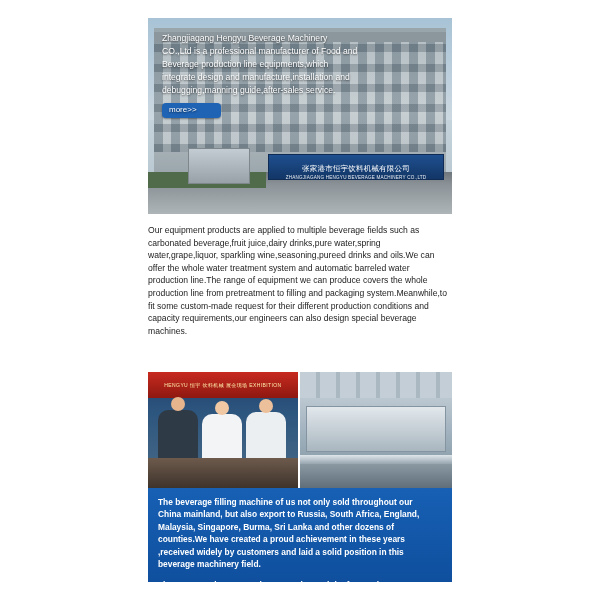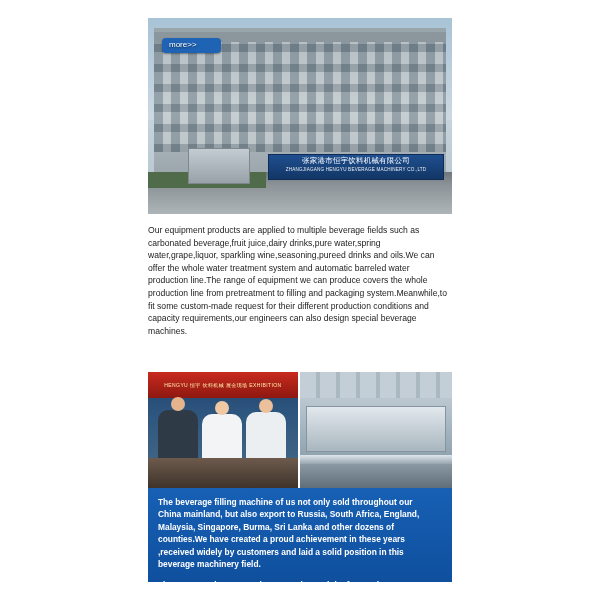--- a/index.html
+++ b/index.html
@@ -67,21 +67,21 @@
   .hero .signboard {
     position: absolute;
     left: 120px; bottom: 34px;
     width: 176px; height: 26px;
     background: linear-gradient(#1f4f8f, #123666);
     border: 1px solid #0e2c55;
     color: #fff;
     font-size: 6px;
     line-height: 9px;
     text-align: center;
-    padding-top: 1px;
+    padding-top: 9px;
     box-sizing: border-box;
     letter-spacing: 0.2px;
   }
   .hero .signboard .cn { font-size: 7.5px; }
   .hero .signboard .en { font-size: 4.6px; opacity: .9; }
   .hero .hedge {
     position: absolute;
     left: 0; bottom: 26px; width: 118px; height: 16px;
     background: #4f6b4a;
   }
@@ -238,20 +238,21 @@
     </div>
     <div class="ground"></div>
     <div class="hedge"></div>
     <div class="gate"></div>
     <div class="signboard">
       <div class="cn">张家港市恒宇饮料机械有限公司</div>
       <div class="en">ZHANGJIAGANG HENGYU BEVERAGE MACHINERY CO.,LTD</div>
     </div>
 
     <div class="hero-text">
+      <div>Zhangjiagang Hengyu Beverage Machinery CO.,Ltd is a professional manufacturer of Food and Beverage production line equipments,which integrate design and manufacture,installation and debugging,manning guide,after-sales service.</div>
       <span class="more-btn">more&gt;&gt;</span>
     </div>
   </div>
 
   <div class="body-col">
     <p class="para">Our equipment products are applied to multiple beverage fields such as carbonated beverage,fruit juice,dairy drinks,pure water,spring water,grape,liquor, sparkling wine,seasoning,pureed drinks and oils.We can offer the whole water treatment system and automatic barreled water production line.The range of equipment we can produce covers the whole production line from pretreatment to filling and packaging system.Meanwhile,to fit some custom-made request for their different production conditions and capacity requirements,our engineers can also design special beverage machines.</p>
   </div>
 
   <div class="strip">
     <div class="photo left">

